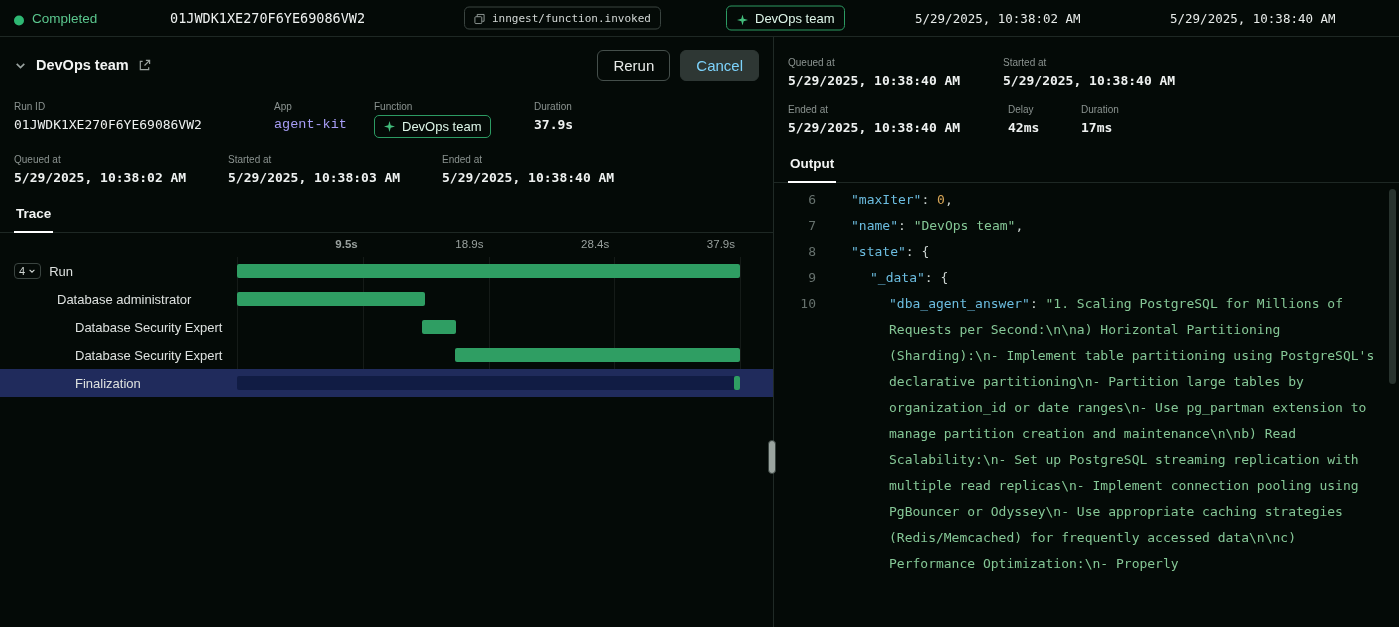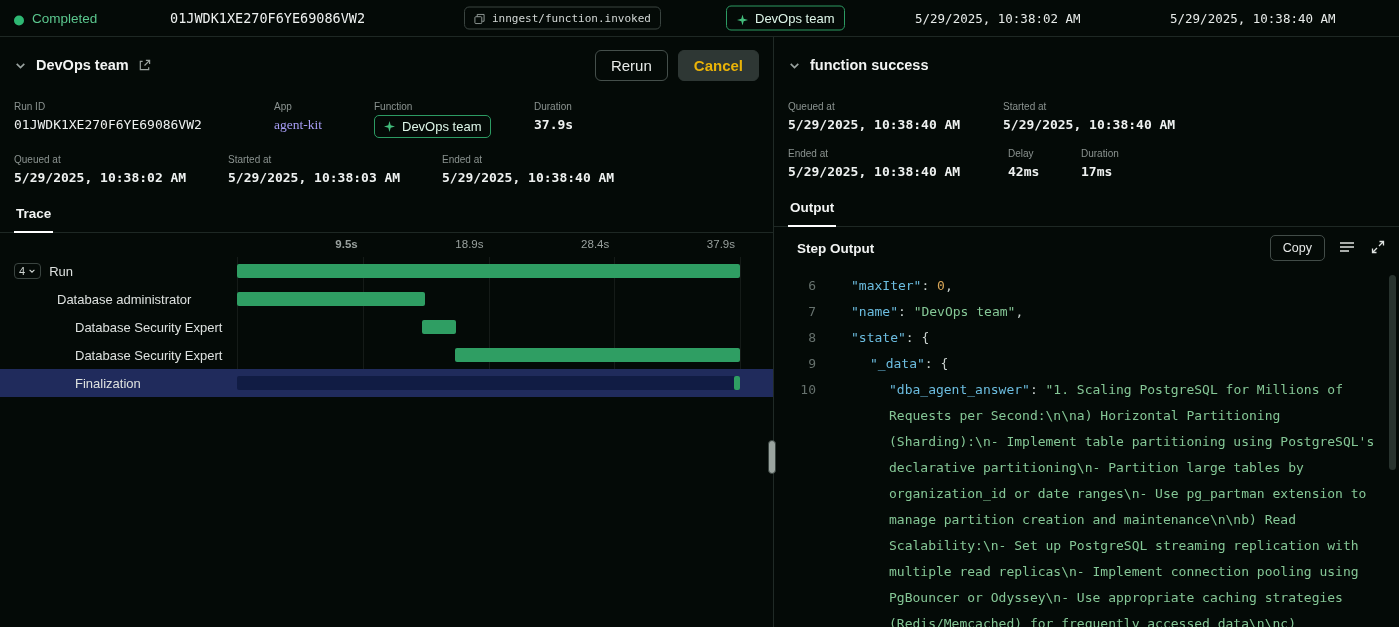--- a/index.html
+++ b/index.html
@@ -25,29 +25,29 @@
   .left-panel  { width:774px; border-right:1px solid #202a26; display:flex; flex-direction:column; }
   .right-panel { flex:1; display:flex; flex-direction:column; min-width:0; }
 
   .panel-header { display:flex; align-items:center; gap:9px; padding:12px 14px 0; height:44px; }
   .panel-title { font-size:14.5px; font-weight:600; color:#f2f4f3; }
   .chev, .ext { color:#9aa3a0; display:inline-flex; }
   .header-actions { margin-left:auto; display:flex; gap:10px; }
   .btn { font-size:15px; border-radius:6px; padding:6px 15px; cursor:pointer;
          font-family:"Liberation Sans", sans-serif; }
   .btn-rerun { background:transparent; border:1px solid #454f4b; color:#e8ebe9; }
-  .btn-cancel { background:#2e3734; border:1px solid #2e3734; color:#eab308;font-weight:bold; }
+  .btn-cancel { background:#2e3734; border:1px solid #2e3734; color:#7dd3fc; }
 
   .meta-row { display:flex; padding:0 14px; }
   .m1 { margin-top:20px; } .m2 { margin-top:16px; }
   .field .label { display:block; font-size:10px; color:#8b9390; }
   .field .value { display:block; margin-top:5px; font-size:13px; font-weight:700; color:#eef1f0;
                   font-family:"DejaVu Sans Mono", monospace; }
   .field .value.plain { font-weight:400; }
-  .field .value.link { font-family:Liberation Serif, serif; font-weight:400; color:#a79df5;
+  .field .value.link { font-family:Liberation Mono, monospace; font-weight:400; color:#a79df5;
                        font-size:13.5px; cursor:pointer; }
   .c260{width:260px} .c100{width:100px} .c160{width:160px} .c214{width:214px} .c215{width:215px}
   .c220{width:220px} .c73{width:73px}
   .value-pill { display:inline-flex; align-items:center; gap:7px; border:1px solid #2c9b63;
                 border-radius:5px; padding:3px 9px; color:#def6e9; font-size:13px; margin-top:3px;
                 font-family:"Liberation Sans", sans-serif; font-weight:400; }
 
   .tabbar { display:flex; padding:0 14px; border-bottom:1px solid #1e2824; margin-top:12px; }
   .tab { padding:9px 2px 10px; font-size:13.5px; font-weight:600; color:#f2f4f3;
          border-bottom:2px solid #ffffff; margin-bottom:-1px; cursor:pointer; }
@@ -250,28 +250,20 @@
               </div>
             </div>
           </div>
       </div>
     </div>
   </div>
 
   <div class="resize-handle"></div>
 
   <div class="right-panel">
-    <div class="panel-header">
-      <span class="chev">
-        <svg width="13" height="13" viewBox="0 0 12 12">
-            <path d="M2.5 4.5L6 8l3.5-3.5" stroke="currentColor" fill="none" stroke-width="1.5"></path>
-          </svg>
-      </span>
-      <span class="panel-title">function success</span>
-    </div>
 
     <div class="meta-row m1">
       <div class="field c215">
         <span class="label">Queued at</span>
         <span class="value">5/29/2025, 10:38:40 AM</span>
       </div>
       <div class="field">
         <span class="label">Started at</span>
         <span class="value">5/29/2025, 10:38:40 AM</span>
       </div>
@@ -290,40 +282,20 @@
         <span class="label">Duration</span>
         <span class="value">17ms</span>
       </div>
     </div>
 
     <div class="tabbar">
       <div class="tab">Output</div>
     </div>
 
     <div class="output-panel">
-      <div class="output-header">
-        <span class="output-title">Step Output</span>
-        <div class="output-actions">
-          <button class="copy-btn">Copy</button>
-          <button class="icon-btn">
-            <span>
-              <svg width="16" height="14" viewBox="0 0 16 14">
-                  <path d="M1 3h14M1 7h14M1 11h9" stroke="currentColor" stroke-width="1.4"></path>
-                </svg>
-            </span>
-          </button>
-          <button class="icon-btn">
-            <span>
-              <svg width="14" height="14" viewBox="0 0 14 14">
-                  <path d="M8.5 1.5h4v4M5.5 12.5h-4v-4M12.5 1.5L8 6M1.5 12.5L6 8" stroke="currentColor" fill="none" stroke-width="1.3"></path>
-                </svg>
-            </span>
-          </button>
-        </div>
-      </div>
       <div class="code">
         <div>
             <div class="code-line">
               <div class="gutter">6</div>
               <div class="code-content" style="padding-left: 19px;"><span class="tok-key">"maxIter"</span><span class="tok-p">: </span><span class="tok-num">0</span><span class="tok-p">,</span></div>
             </div>
             <div class="code-line">
               <div class="gutter">7</div>
               <div class="code-content" style="padding-left: 19px;"><span class="tok-key">"name"</span><span class="tok-p">: </span><span class="tok-str">"DevOps team"</span><span class="tok-p">,</span></div>
             </div>

